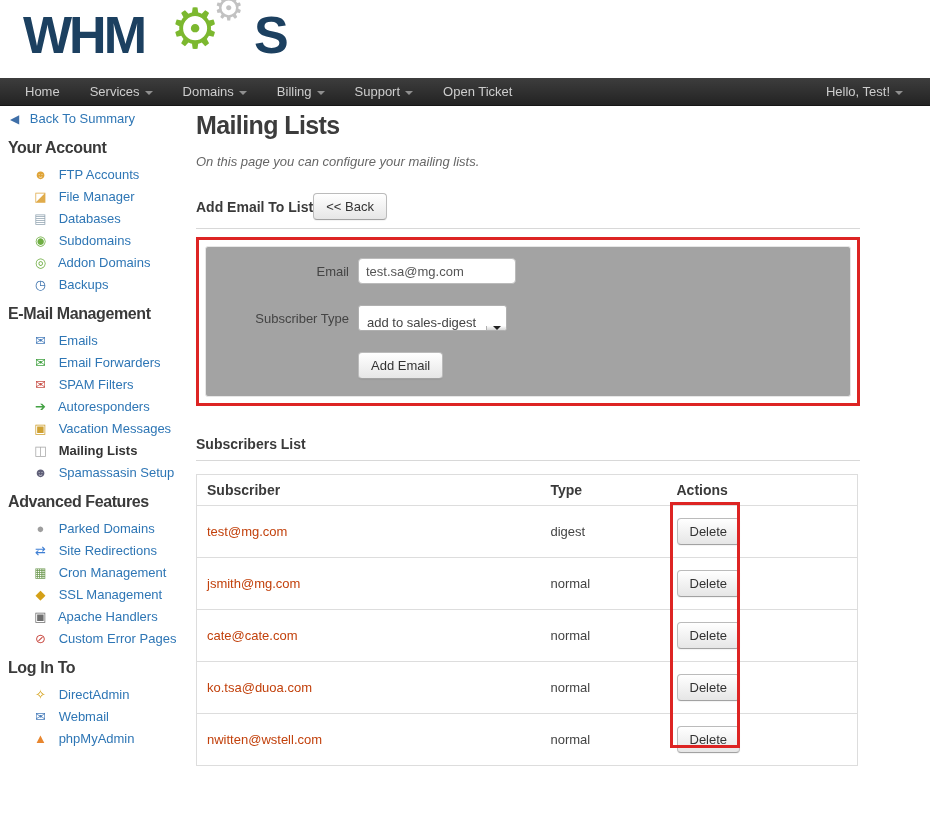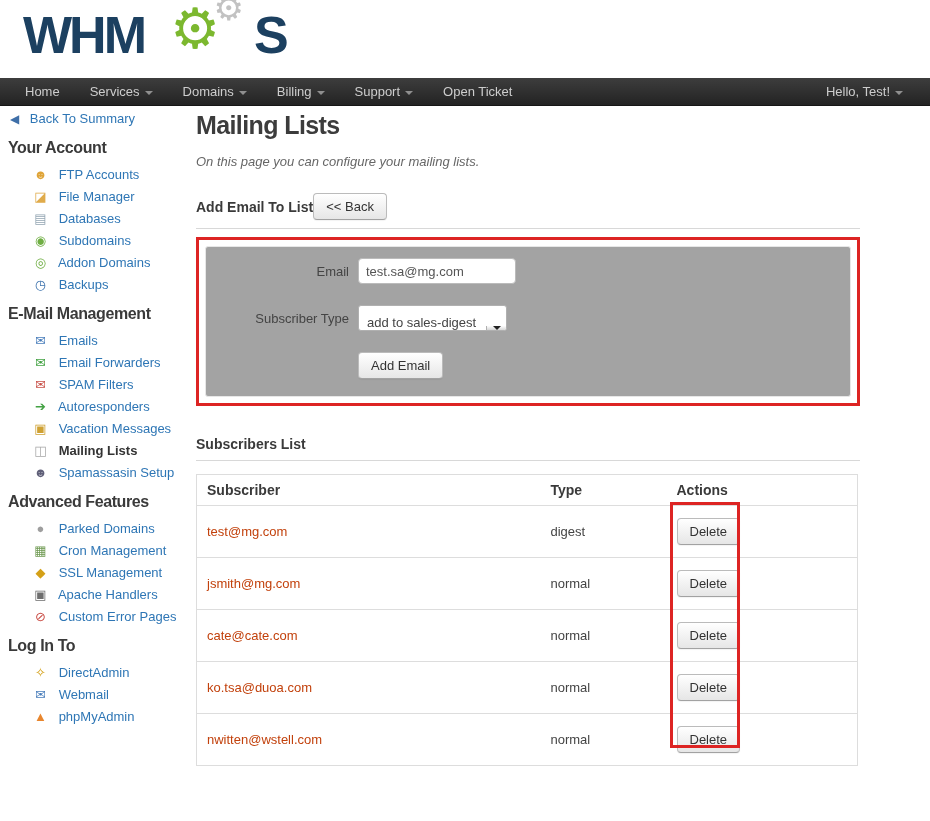--- a/index.html
+++ b/index.html
@@ -177,20 +177,24 @@
     </div>
     <div class="si">
       <span class="si-ic" style="color: rgb(95, 95, 120);">☻</span>
       <a class="lnk">Spamassasin Setup</a>
     </div>
 
     <div class="sec-title">Advanced Features</div>
     <div class="si">
       <span class="si-ic" style="color: rgb(158, 158, 158);">●</span>
       <a class="lnk">Parked Domains</a>
+    </div>
+    <div class="si">
+      <span class="si-ic" style="color: rgb(63, 127, 212);">⇄</span>
+      <a class="lnk">Site Redirections</a>
     </div>
     <div class="si">
       <span class="si-ic" style="color: rgb(111, 154, 82);">▦</span>
       <a class="lnk">Cron Management</a>
     </div>
     <div class="si">
       <span class="si-ic" style="color: rgb(212, 160, 23);">◆</span>
       <a class="lnk">SSL Management</a>
     </div>
     <div class="si">

